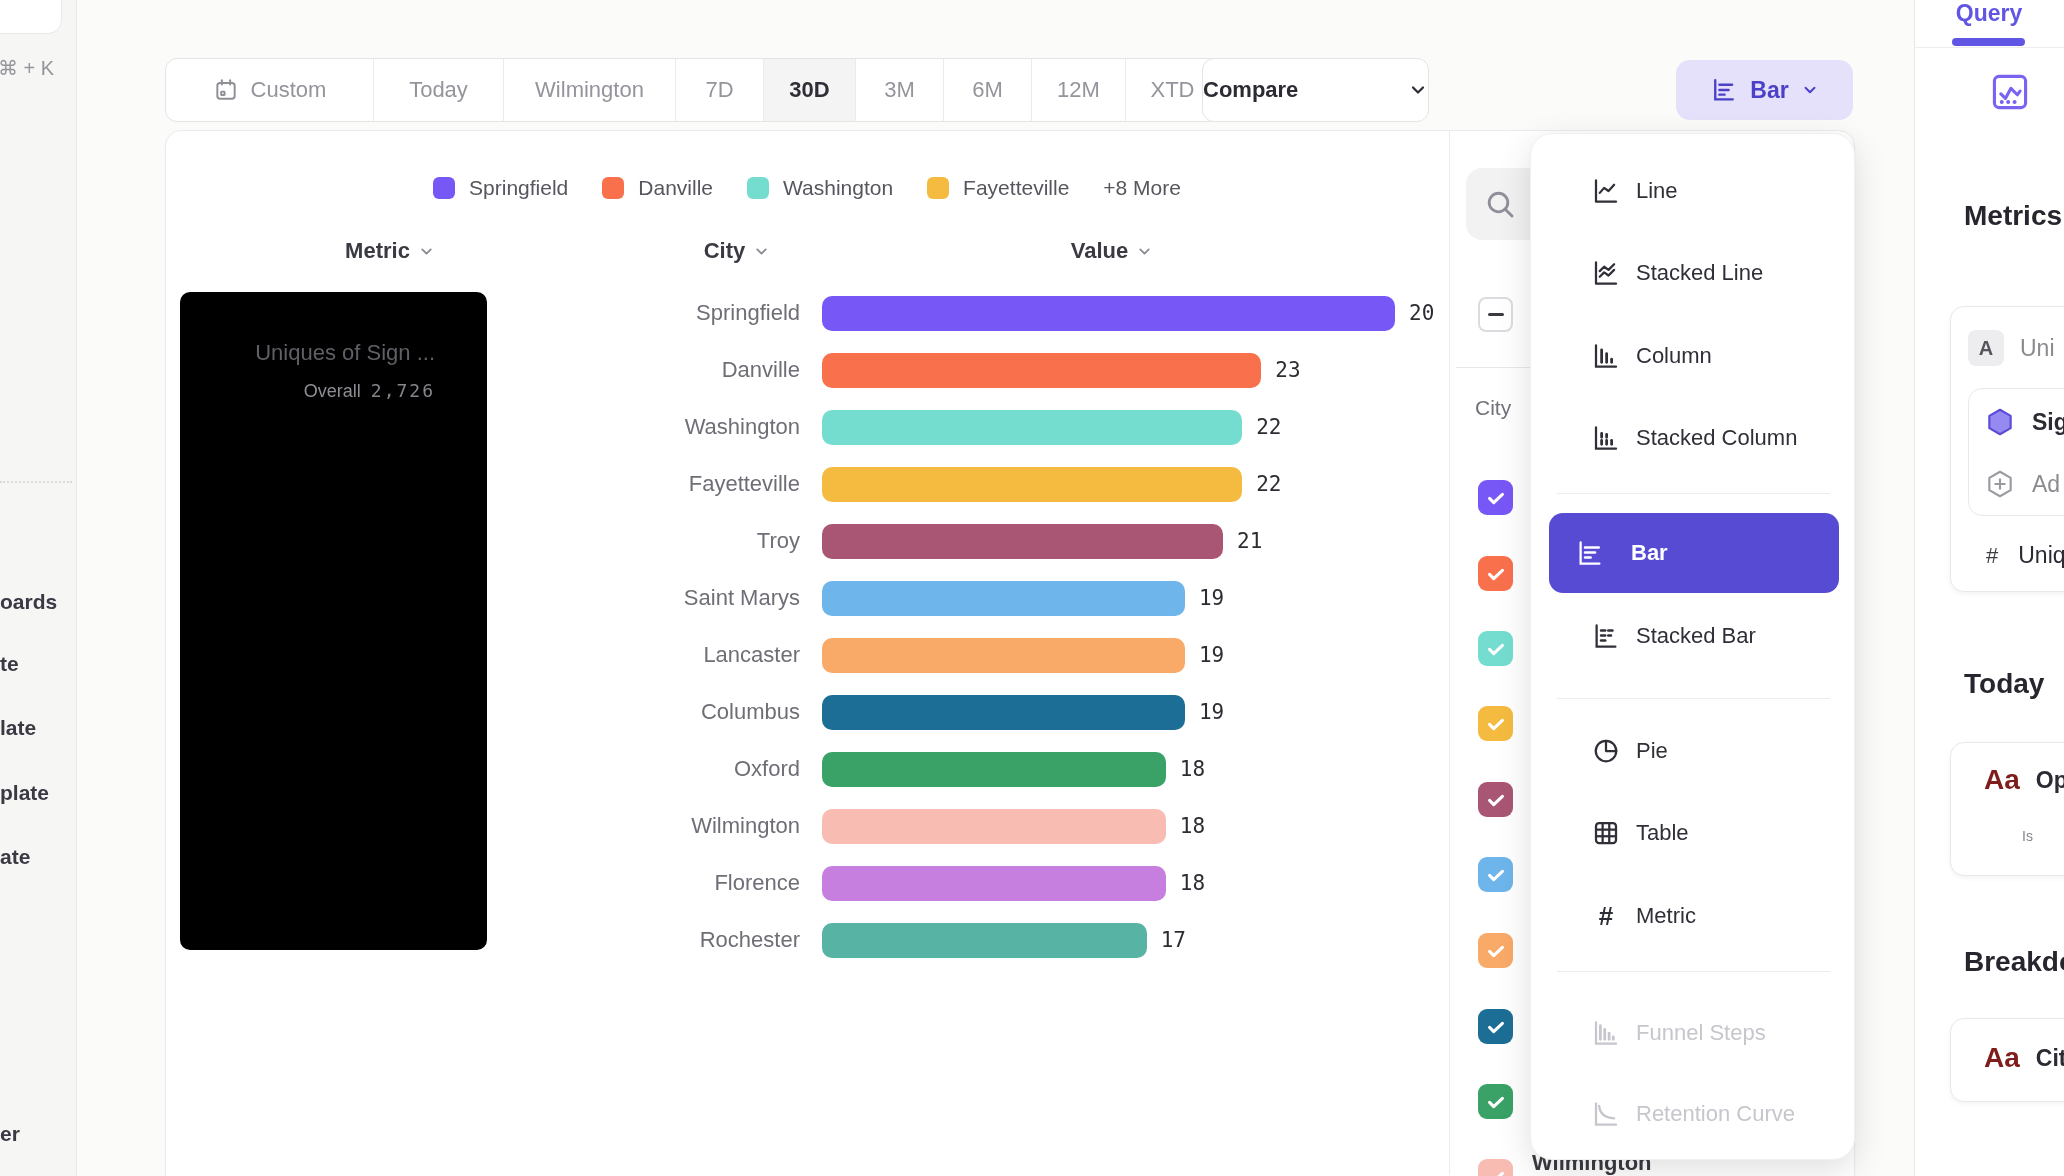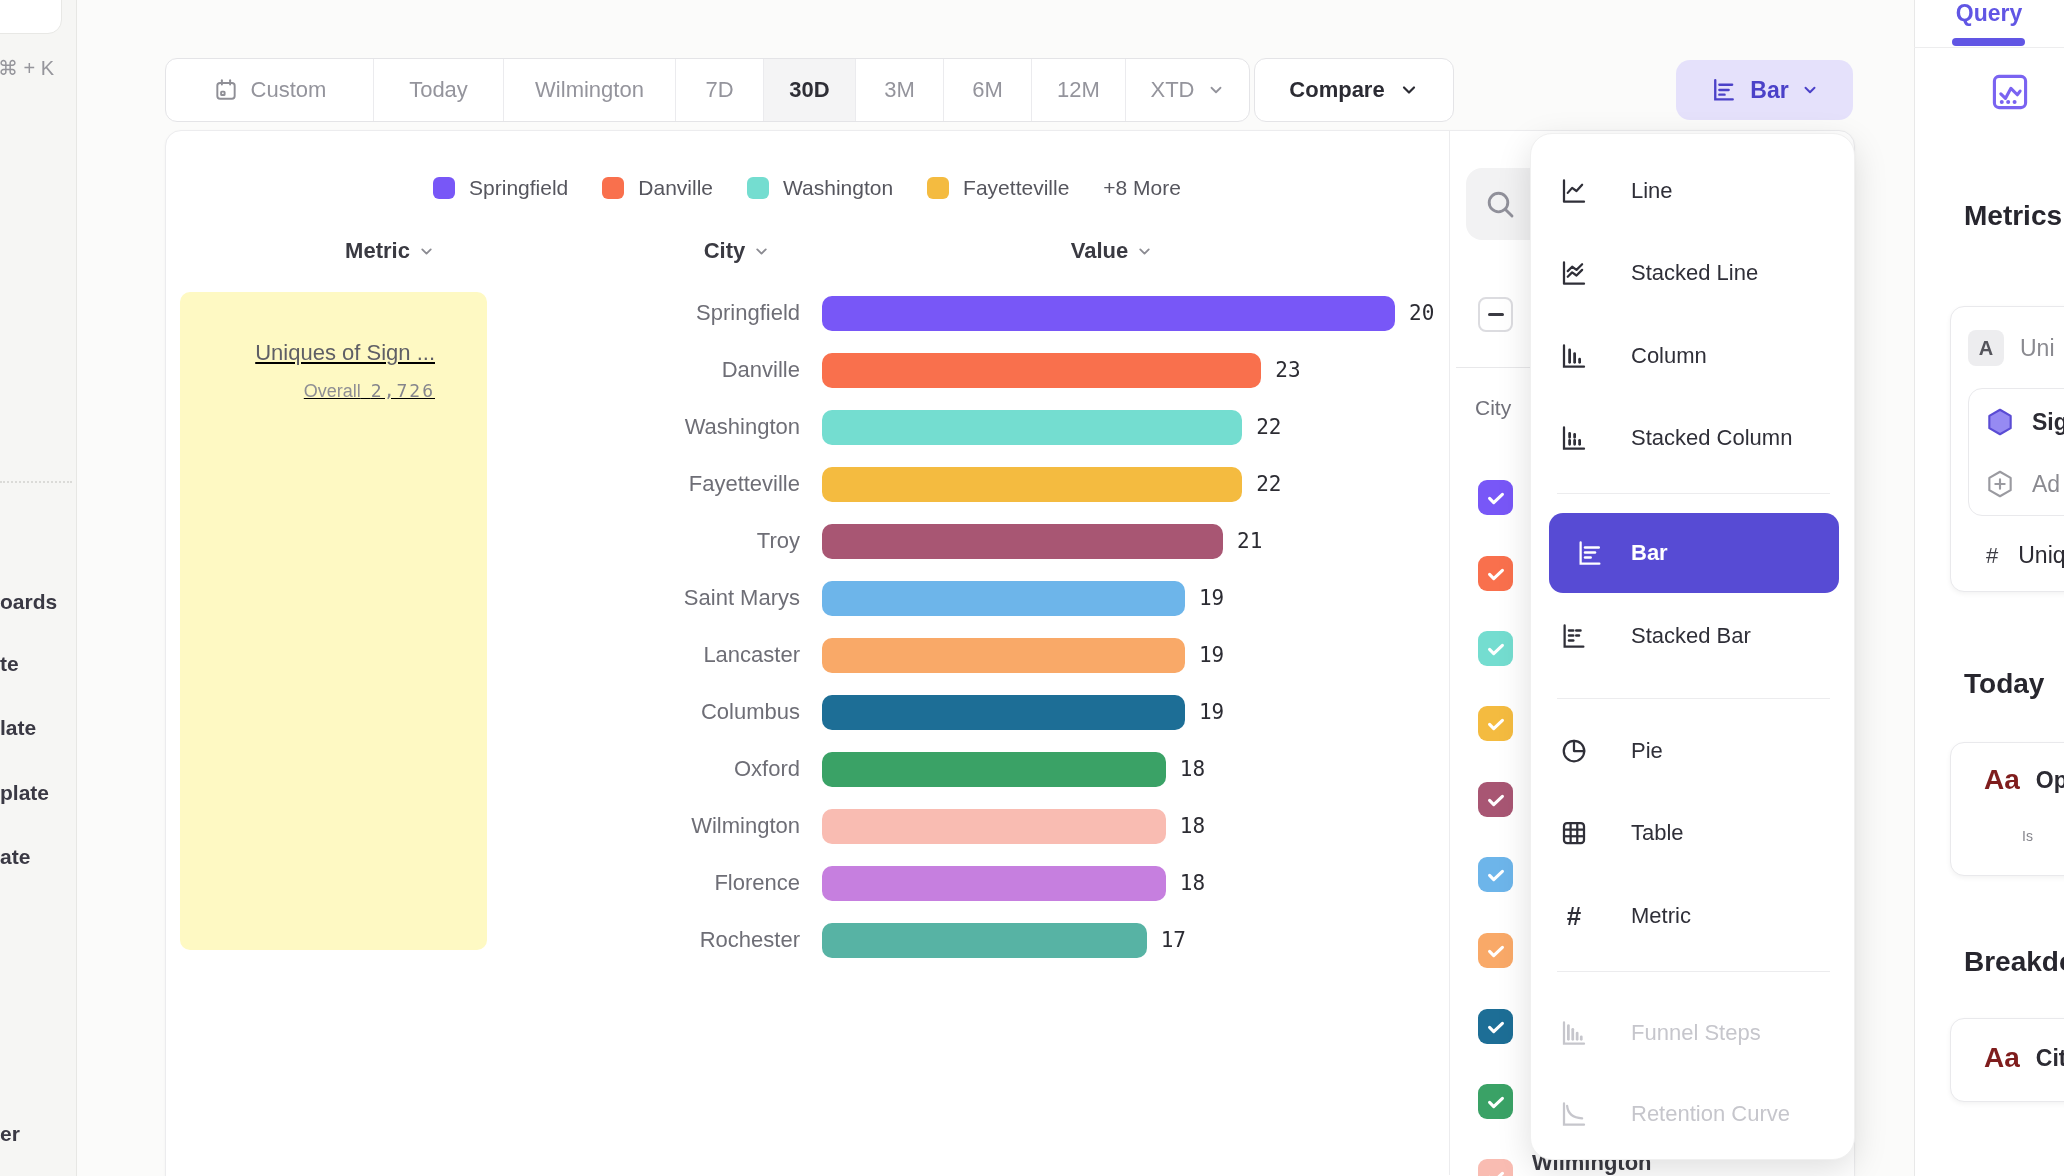--- a/index.html
+++ b/index.html
@@ -29,42 +29,42 @@
   .v-divider { left:1449px; top:131px; width:1px; height:1044px; background:#ececee; }
 
   .legend { left:165px; top:176px; width:1284px; display:flex; justify-content:center; align-items:center; gap:34px; }
   .legend-item { display:flex; align-items:center; gap:14px; font-size:21px; color:#56565e; cursor:pointer; }
   .swatch { width:22px; height:22px; border-radius:6px; }
   .legend-more { font-size:21px; color:#56565e; cursor:pointer; }
 
   .col-header { top:238px; display:flex; align-items:center; justify-content:center; gap:8px; width:220px; font-size:22px; font-weight:700; color:#3a3a42; }
   .chev { display:inline-block; }
 
-  .metric-box { left:180px; top:292px; width:307px; height:658px; background:#fef9c3; border-radius:10px; text-align:right; padding:48px 52px 0 0;text-decoration:underline; }
+  .metric-box { left:180px; top:292px; width:307px; height:658px; background:#000000; border-radius:10px; text-align:right; padding:48px 52px 0 0; }
   .metric-title { font-size:22px; color:#5f5f66; margin-bottom:14px; }
   .metric-overall { font-size:18px; color:#8e8e94; }
   .metric-overall .num { font-size:18px; letter-spacing:2px; color:#85858c; }
 
   .bar-row { left:500px; width:940px; height:36px; display:flex; align-items:center; }
   .bar-row .city { width:300px; text-align:right; font-size:22px; color:#6e6e76; }
   .bar-row .bar { height:35px; border-radius:10px; margin-left:22px; }
   .bar-row .val { margin-left:14px; font-size:21px; color:#2c2c33; }
 
   
   .search-box { left:1466px; top:168px; width:140px; height:72px; background:#f2f2f3; border-radius:16px; }
   .indet-box { left:1478px; top:297px; width:35px; height:35px; background:#fff; border:2px solid #dcdce0; border-radius:8px; display:flex; align-items:center; justify-content:center; }
   .indet-box .dash { width:16px; height:3px; background:#3a3a42; border-radius:2px; }
   .panel-divider { left:1456px; top:367px; width:399px; height:1px; background:#e8e8ea; }
   .panel-city-label { left:1475px; top:396px; font-size:21px; color:#71717a; }
   .cbx { left:1478px; width:35px; height:35px; border-radius:9px; display:flex; align-items:center; justify-content:center; cursor:pointer; }
   .partial-row-label { left:1532px; top:1150px; font-size:22px; font-weight:600; color:#3a3a42; }
 
   
   .dropdown { left:1530px; top:133px; width:325px; height:1027px; background:#fff; border:1px solid #f0f0f0; border-radius:22px; box-shadow:0 10px 34px rgba(0,0,0,.13); z-index:5; }
-  .menu-item { position:absolute; left:0; width:325px; height:82px; display:flex; align-items:center; gap:42px; padding-left:28px; font-size:22px; font-weight:500; color:#2f2f38; cursor:pointer; }
+  .menu-item { position:absolute; left:0; width:325px; height:82px; display:flex; align-items:center; gap:15px; padding-left:60px; font-size:22px; font-weight:500; color:#2f2f38; cursor:pointer; }
   .menu-item .mi-icon { width:30px; height:30px; flex:0 0 30px; display:flex; align-items:center; justify-content:center; }
   .menu-item.disabled { color:#c6c6cc; cursor:default; }
   .menu-sel { position:absolute; left:18px; width:290px; height:80px; background:#574bd4; border-radius:14px; display:flex; align-items:center; gap:26px; padding-left:26px; font-size:22px; font-weight:600; color:#fff; cursor:pointer; }
   .menu-div { position:absolute; left:26px; width:273px; height:1px; background:#ececee; }
   .hash-glyph { font-size:26px; font-weight:600; }
 
   
   .right-sidebar { left:1914px; top:0; width:150px; height:1176px; background:#fff; border-left:1px solid #e8e8e8; }
   .rs-tab { left:1934px; top:0px; width:110px; text-align:center; font-size:23px; font-weight:700; color:#6156e4; }
   .rs-underline { left:1952px; top:38px; width:73px; height:8px; background:#6156e4; border-radius:4px; }
@@ -127,21 +127,21 @@
         <span>12M</span>
       </div>
     <div class="seg" style="width:123px">
       <span>XTD</span>
       <svg class="chev" width="18" height="18" viewBox="0 0 24 24" fill="none" stroke="#94949c" stroke-width="2.4" stroke-linecap="round" stroke-linejoin="round">
           <path d="M6 9l6 6 6-6"></path>
         </svg>
     </div>
   </div>
 
-  <div class="abs btn-outline" style="left:1254px; top:58px; width:200px;">
+  <div class="abs btn-outline" style="left:1202px; top:58px; width:227px;justify-content:space-between;">
     <span>Compare</span>
     <svg class="chev" width="20" height="20" viewBox="0 0 24 24" fill="none" stroke="#2b2b33" stroke-width="2.6" stroke-linecap="round" stroke-linejoin="round">
         <path d="M6 9l6 6 6-6"></path>
       </svg>
   </div>
 
   <div class="abs btn-charttype">
     <svg width="28" height="28" viewBox="0 0 24 24" fill="none" stroke="#4b41c8" stroke-width="2" stroke-linecap="round">
         <path d="M4.5 3.5v16.5h15"></path>
         <line x1="8" y1="7.5" x2="19" y2="7.5"></line>

